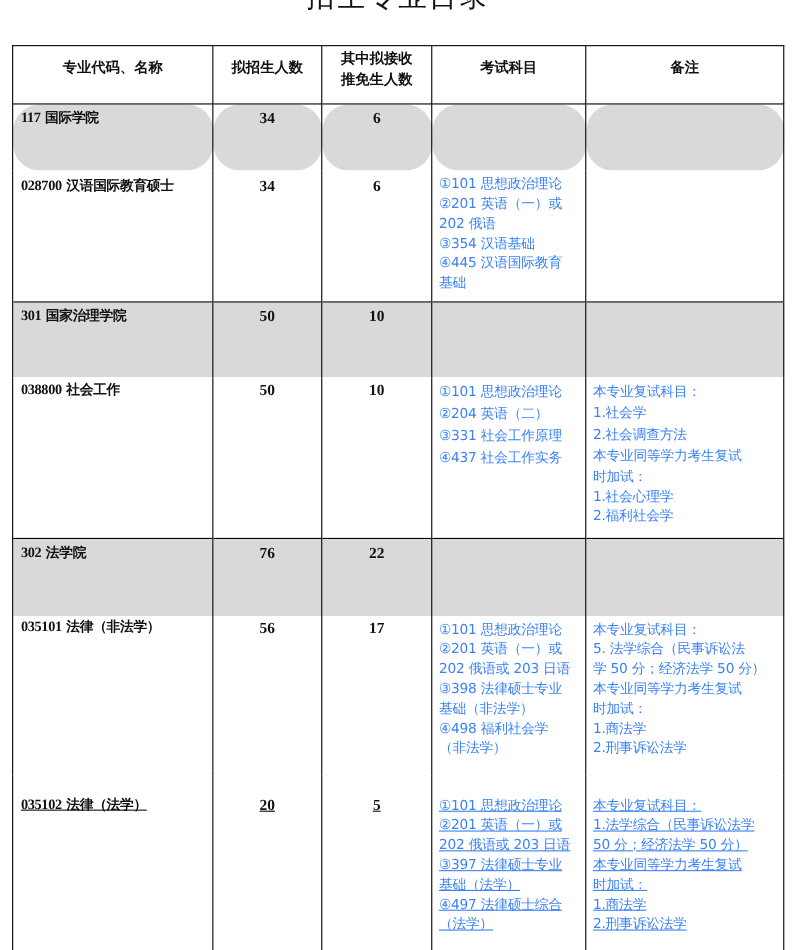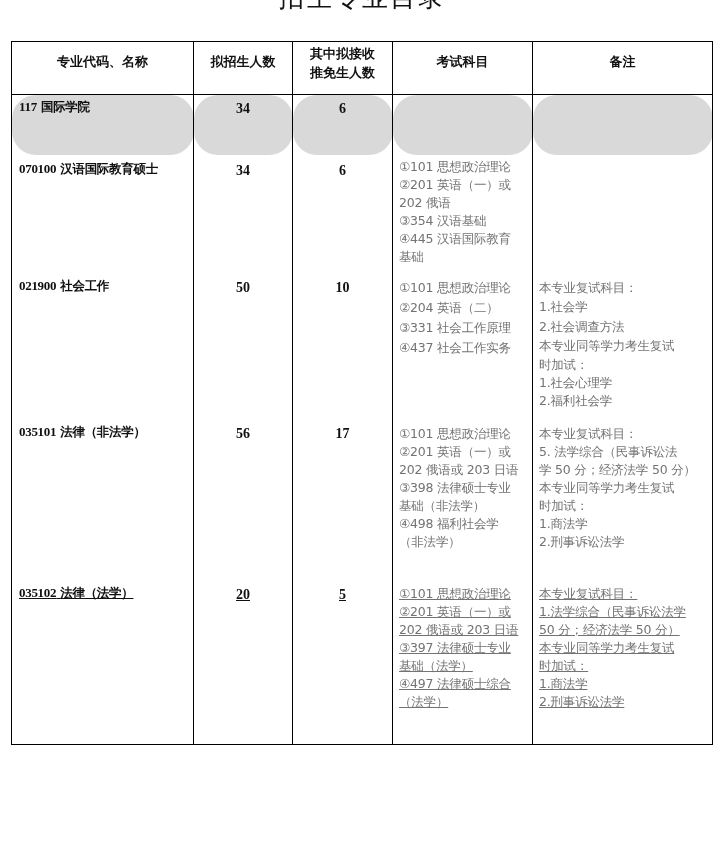--- a/index.html
+++ b/index.html
@@ -94,21 +94,21 @@
       font-family: "Liberation Serif", serif;
       font-weight: bold;
       font-size: 14px;
       padding-top: 6px !important;
     }
     .exam-cell, .note-cell {
       font-family: "DejaVu Sans", sans-serif;
       font-size: 12.5px;
       line-height: 18px;
       padding: 3px 4px 0 6px !important;
-      color: #737373;
+      color: #3b82f6;
       letter-spacing: -0.2px;
     }
     .exam-cell .line, .note-cell .line {
       display: block;
       white-space: nowrap;
     }
     .note-cell .line.spaced { line-height: 19.5px; }
     .exam-cell.sparse .line { line-height: 20px; }
   </style>
 </head>
@@ -155,40 +155,50 @@
           <span>国际学院</span>
         </td>
         <td class="num-cell">34</td>
         <td class="num-cell">6</td>
         <td></td>
         <td></td>
       </tr>
 
       <tr class="major" style="height:120px">
         <td class="name-cell" style="padding-top:6px !important">
-          <span class="code">070100</span>
+          <span class="code">028700</span>
           <span>汉语国际教育硕士</span>
         </td>
         <td class="num-cell" style="padding-top:8px !important">34</td>
         <td class="num-cell" style="padding-top:8px !important">6</td>
         <td class="exam-cell">
           <span class="line">①101 思想政治理论</span>
           <span class="line">②201 英语（一）或</span>
           <span class="line">202 俄语</span>
           <span class="line">③354 汉语基础</span>
           <span class="line">④445 汉语国际教育</span>
           <span class="line">基础</span>
         </td>
         <td class="note-cell"></td>
       </tr>
 
+      <tr class="college" style="height:68px">
+        <td class="name-cell">
+          <span class="code">301</span>
+          <span>国家治理学院</span>
+        </td>
+        <td class="num-cell">50</td>
+        <td class="num-cell">10</td>
+        <td></td>
+        <td></td>
+      </tr>
 
       <tr class="major" style="height:147px">
         <td class="name-cell" style="padding-top:3px !important">
-          <span class="code">021900</span>
+          <span class="code">038800</span>
           <span>社会工作</span>
         </td>
         <td class="num-cell" style="padding-top:5px !important">50</td>
         <td class="num-cell" style="padding-top:5px !important">10</td>
         <td class="exam-cell sparse">
           <span class="line">①101 思想政治理论</span>
           <span class="line">②204 英语（二）</span>
           <span class="line">③331 社会工作原理</span>
           <span class="line">④437 社会工作实务</span>
         </td>
@@ -196,20 +206,30 @@
           <span class="line spaced">本专业复试科目：</span>
           <span class="line spaced">1.社会学</span>
           <span class="line spaced">2.社会调查方法</span>
           <span class="line spaced">本专业同等学力考生复试</span>
           <span class="line">时加试：</span>
           <span class="line">1.社会心理学</span>
           <span class="line">2.福利社会学</span>
         </td>
       </tr>
 
+      <tr class="college" style="height:70px">
+        <td class="name-cell">
+          <span class="code">302</span>
+          <span>法学院</span>
+        </td>
+        <td class="num-cell">76</td>
+        <td class="num-cell">22</td>
+        <td></td>
+        <td></td>
+      </tr>
 
       <tr class="major" style="height:145px">
         <td class="name-cell" style="padding-top:2px !important">
           <span class="code">035101</span>
           <span>法律（非法学）</span>
         </td>
         <td class="num-cell" style="padding-top:4px !important">56</td>
         <td class="num-cell" style="padding-top:4px !important">17</td>
         <td class="exam-cell">
           <span class="line">①101 思想政治理论</span>

